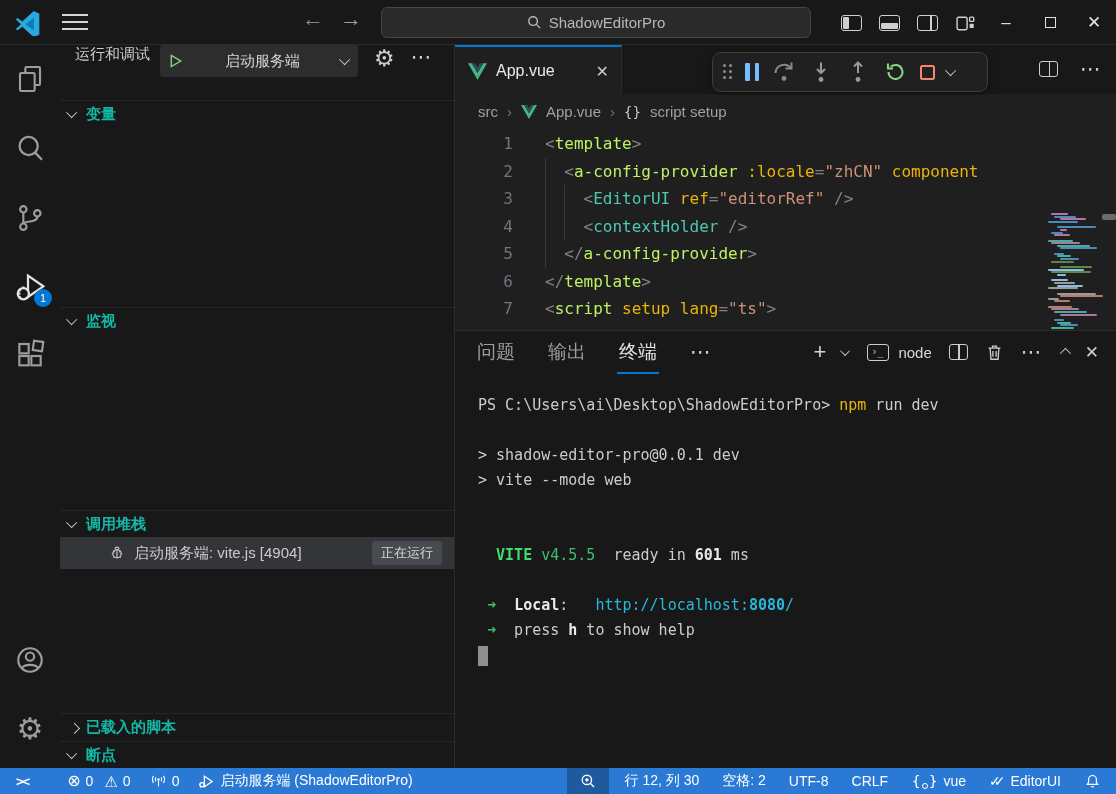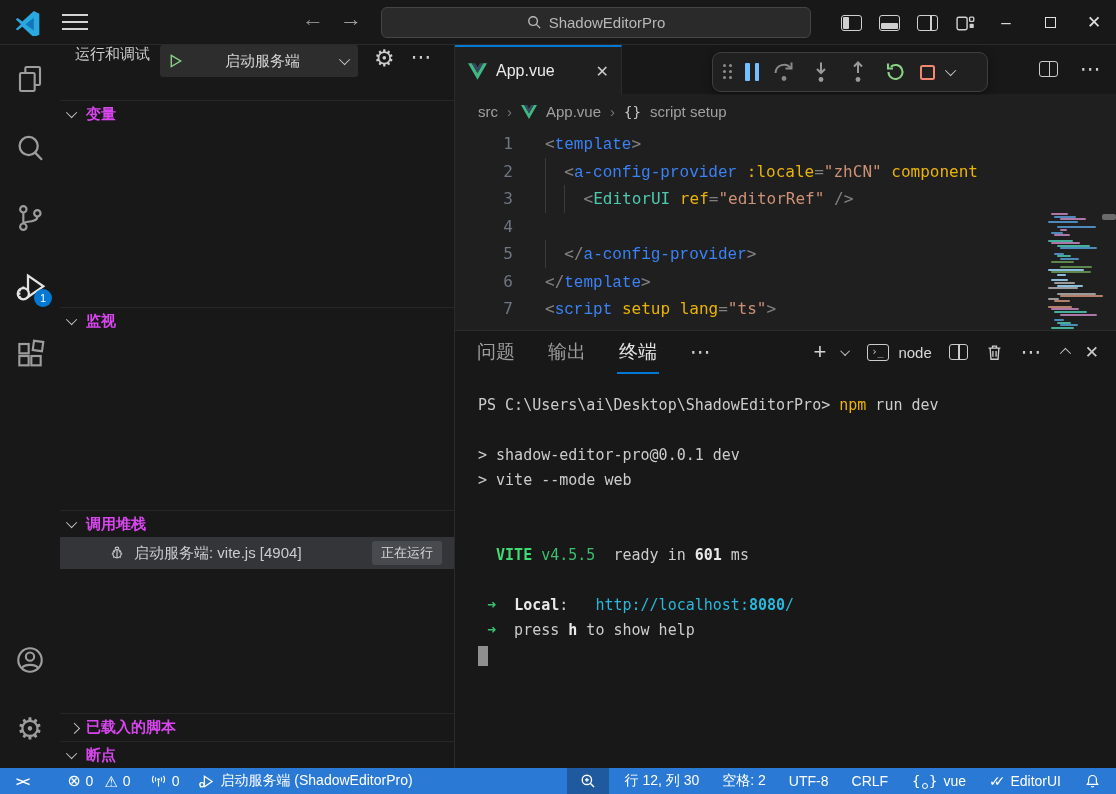--- a/index.html
+++ b/index.html
@@ -50,21 +50,21 @@
     display:flex; align-items:center; padding:0 8px; gap:8px; }
   .launch-label { font-size:15px; color:#d6d6d6; flex:1; text-align:center; white-space:nowrap; }
   .chev { display:inline-block; width:8px; height:8px; border-left:1.7px solid #c5c5c5; border-bottom:1.7px solid #c5c5c5; }
   .chev.down { transform:rotate(-45deg) translateY(-2px); }
   .chev.right { transform:rotate(-135deg) translateX(-2px); }
   .chev.up { transform:rotate(135deg) translateY(-2px); }
   .sb-gear { margin-left:16px; font-size:23px; color:#cccccc; }
   .dots { font-size:21px; color:#cccccc; letter-spacing:1px; }
   .sb-dots { margin-left:16px; }
   .section-head { position:absolute; left:0; right:0; height:27px; display:flex; align-items:center; gap:9px;
-    padding-left:9px; border-top:1px solid #262626; font-weight:bold; font-size:15px; color:#d946ef; }
+    padding-left:9px; border-top:1px solid #262626; font-weight:bold; font-size:15px; color:#14b8a6; }
   .callstack-row { position:absolute; left:0; right:0; height:32px; background:#343539;
     display:flex; align-items:center; padding-left:48px; gap:8px; font-size:15px; color:#cccccc; }
   .cs-badge { margin-left:auto; margin-right:12px; background:#474a4f; color:#d8d8d8;
     font-size:13px; padding:3px 9px; border-radius:3px; white-space:nowrap; }
 
   
   .main { position:absolute; top:45px; left:455px; right:0; bottom:26px; background:#1f1f1f; }
   .tabstrip { position:absolute; top:0; left:0; right:0; height:50px; background:#181818; border-bottom:1px solid #1f1f1f; }
   .tab { position:absolute; left:0; top:0; width:167px; height:50px; background:#1f1f1f;
     border-top:2px solid #0078d4; border-right:1px solid #2b2b2b;
@@ -91,21 +91,21 @@
     display:flex; align-items:center; gap:9px; padding-left:23px; font-size:15px; color:#a0a0a0; }
   .bc-sep { color:#767676; font-size:15px; }
   .bc-sym { color:#c5c5c5; font-family:"DejaVu Sans Mono",monospace; font-size:14px; }
 
   .code-area { position:absolute; top:83px; left:0; right:0; bottom:0; overflow:hidden;
     font-family:"DejaVu Sans Mono","Liberation Mono",monospace; font-size:16px; padding-top:2px; }
   .code-line { display:flex; height:27.5px; line-height:27.5px; white-space:pre; }
   .code-line .gutter { width:58px; text-align:right; color:#6e7681; flex:none; }
   .code-line .code-text { margin-left:32px; position:relative; }
   .indent-guide { position:absolute; top:0; bottom:0; width:1px; background:#3a3a3a; }
-  .tok-p { color:#808080; } .tok-t { color:#3b82f6;font-family:Liberation Mono, monospace; } .tok-k { color:#4ec9b0; }
+  .tok-p { color:#808080; } .tok-t { color:#bef264; } .tok-k { color:#4ec9b0; }
   .tok-a { color:#eab308; } .tok-s { color:#ce9178; } .tok-pl { color:#d4d4d4; }
   .clipped-line { position:absolute; left:90px; right:120px; bottom:0; height:5px; overflow:hidden; }
   .clipped-line i { position:absolute; top:0; width:9px; height:10px; }
 
   .minimap { position:absolute; top:85px; right:13px; width:55px; height:198px; overflow:hidden; }
   .minimap i { position:absolute; height:2px; border-radius:1px; }
   .scroll-thumb { position:absolute; top:86px; right:0; width:14px; height:6px; background:#6b6b6b; border-radius:2px; }
 
   
   .panel { position:absolute; top:285px; left:0; right:0; bottom:0; background:#181818; border-top:1px solid #2b2b2b; }
@@ -343,21 +343,21 @@
     <span class="bc-sep">›</span>
     <span class="bc-sym">{}</span>
     <span>script setup</span>
   </div>
 
   <div class="code-area">
     <div>
         <div class="code-line"><div class="gutter mono">1</div><div class="code-text"><span class="tok-p">&lt;</span><span class="tok-t">template</span><span class="tok-p">&gt;</span></div></div>
         <div class="code-line"><div class="gutter mono">2</div><div class="code-text"><span class="indent-guide" style="left: 0ch;"></span><span class="tok-pl">  </span><span class="tok-p">&lt;</span><span class="tok-t">a-config-provider</span><span class="tok-a"> :locale</span><span class="tok-p">=</span><span class="tok-s">"zhCN"</span><span class="tok-a"> component</span></div></div>
         <div class="code-line"><div class="gutter mono">3</div><div class="code-text"><span class="indent-guide" style="left: 0ch;"></span><span class="indent-guide" style="left: 2ch;"></span><span class="tok-pl">    </span><span class="tok-p">&lt;</span><span class="tok-k">EditorUI</span><span class="tok-a"> ref</span><span class="tok-p">=</span><span class="tok-s">"editorRef"</span><span class="tok-p"> /&gt;</span></div></div>
-        <div class="code-line"><div class="gutter mono">4</div></div>
+        <div class="code-line"><div class="gutter mono">4</div><div class="code-text"><span class="indent-guide" style="left: 0ch;"></span><span class="indent-guide" style="left: 2ch;"></span><span class="tok-pl">    </span><span class="tok-p">&lt;</span><span class="tok-k">contextHolder</span><span class="tok-p"> /&gt;</span></div></div>
         <div class="code-line"><div class="gutter mono">5</div><div class="code-text"><span class="indent-guide" style="left: 0ch;"></span><span class="tok-pl">  </span><span class="tok-p">&lt;/</span><span class="tok-t">a-config-provider</span><span class="tok-p">&gt;</span></div></div>
         <div class="code-line"><div class="gutter mono">6</div><div class="code-text"><span class="tok-p">&lt;/</span><span class="tok-t">template</span><span class="tok-p">&gt;</span></div></div>
         <div class="code-line"><div class="gutter mono">7</div><div class="code-text"><span class="tok-p">&lt;</span><span class="tok-t">script</span><span class="tok-a"> setup</span><span class="tok-a"> lang</span><span class="tok-p">=</span><span class="tok-s">"ts"</span><span class="tok-p">&gt;</span></div></div>
       </div>
     <div class="clipped-line">
       <i style="left:43px;background:#c586c0"></i>
         <i style="left:144px;background:#569cd6"></i>
       <i style="left:180px;background:#9cdcfe"></i>
         <i style="left:330px;background:#ce9178"></i>
       <i style="left:368px;background:#ce9178"></i>

